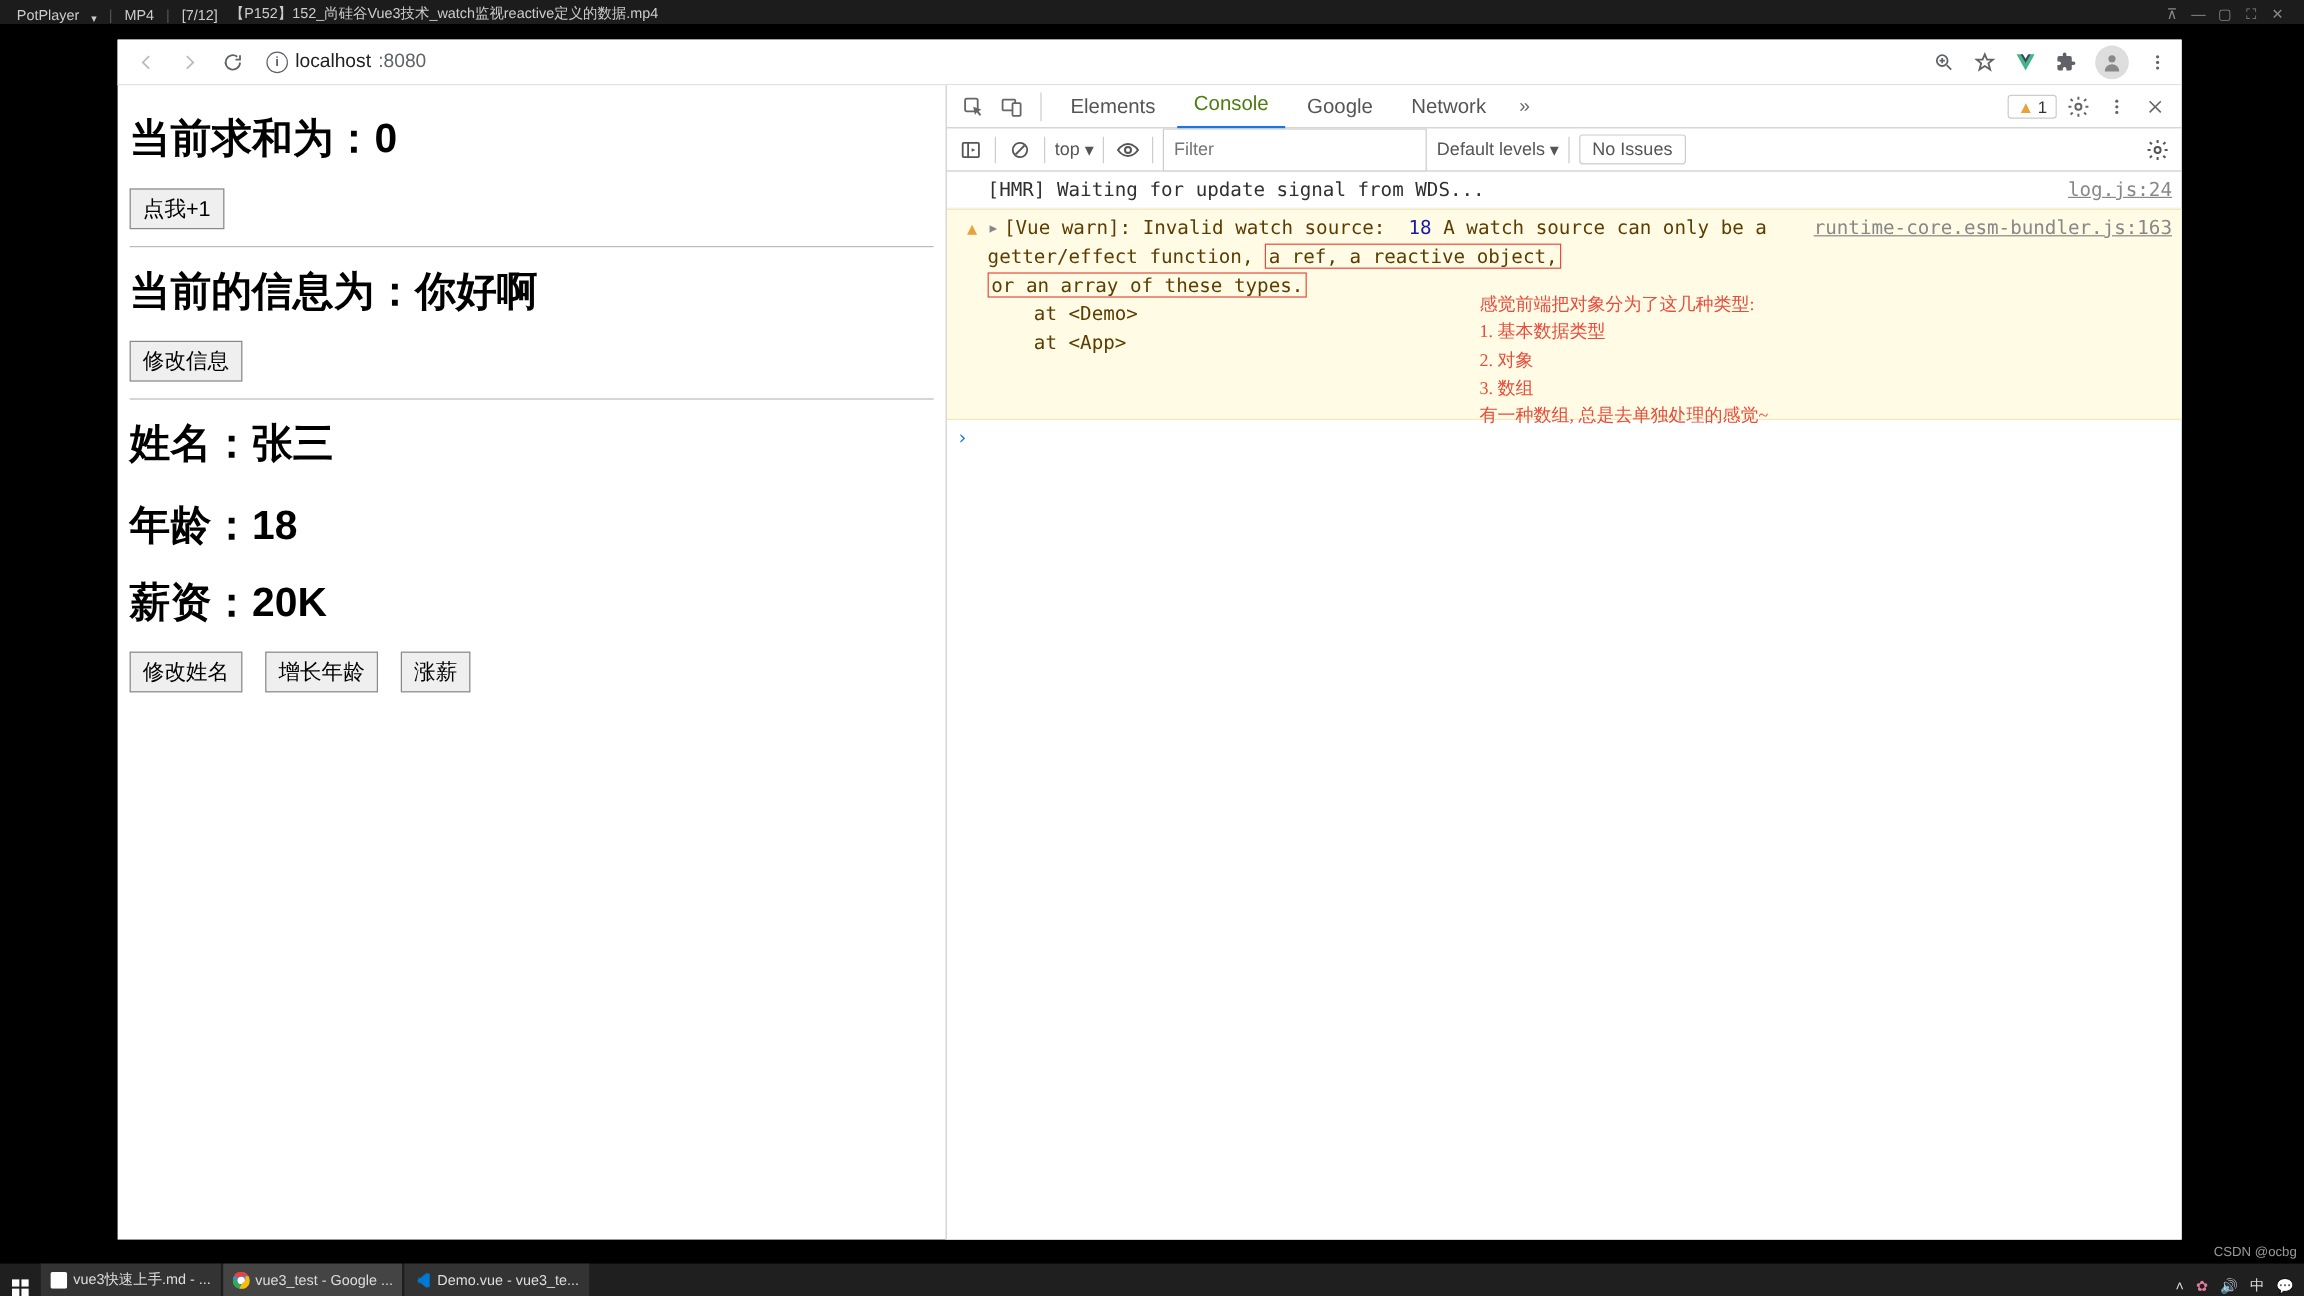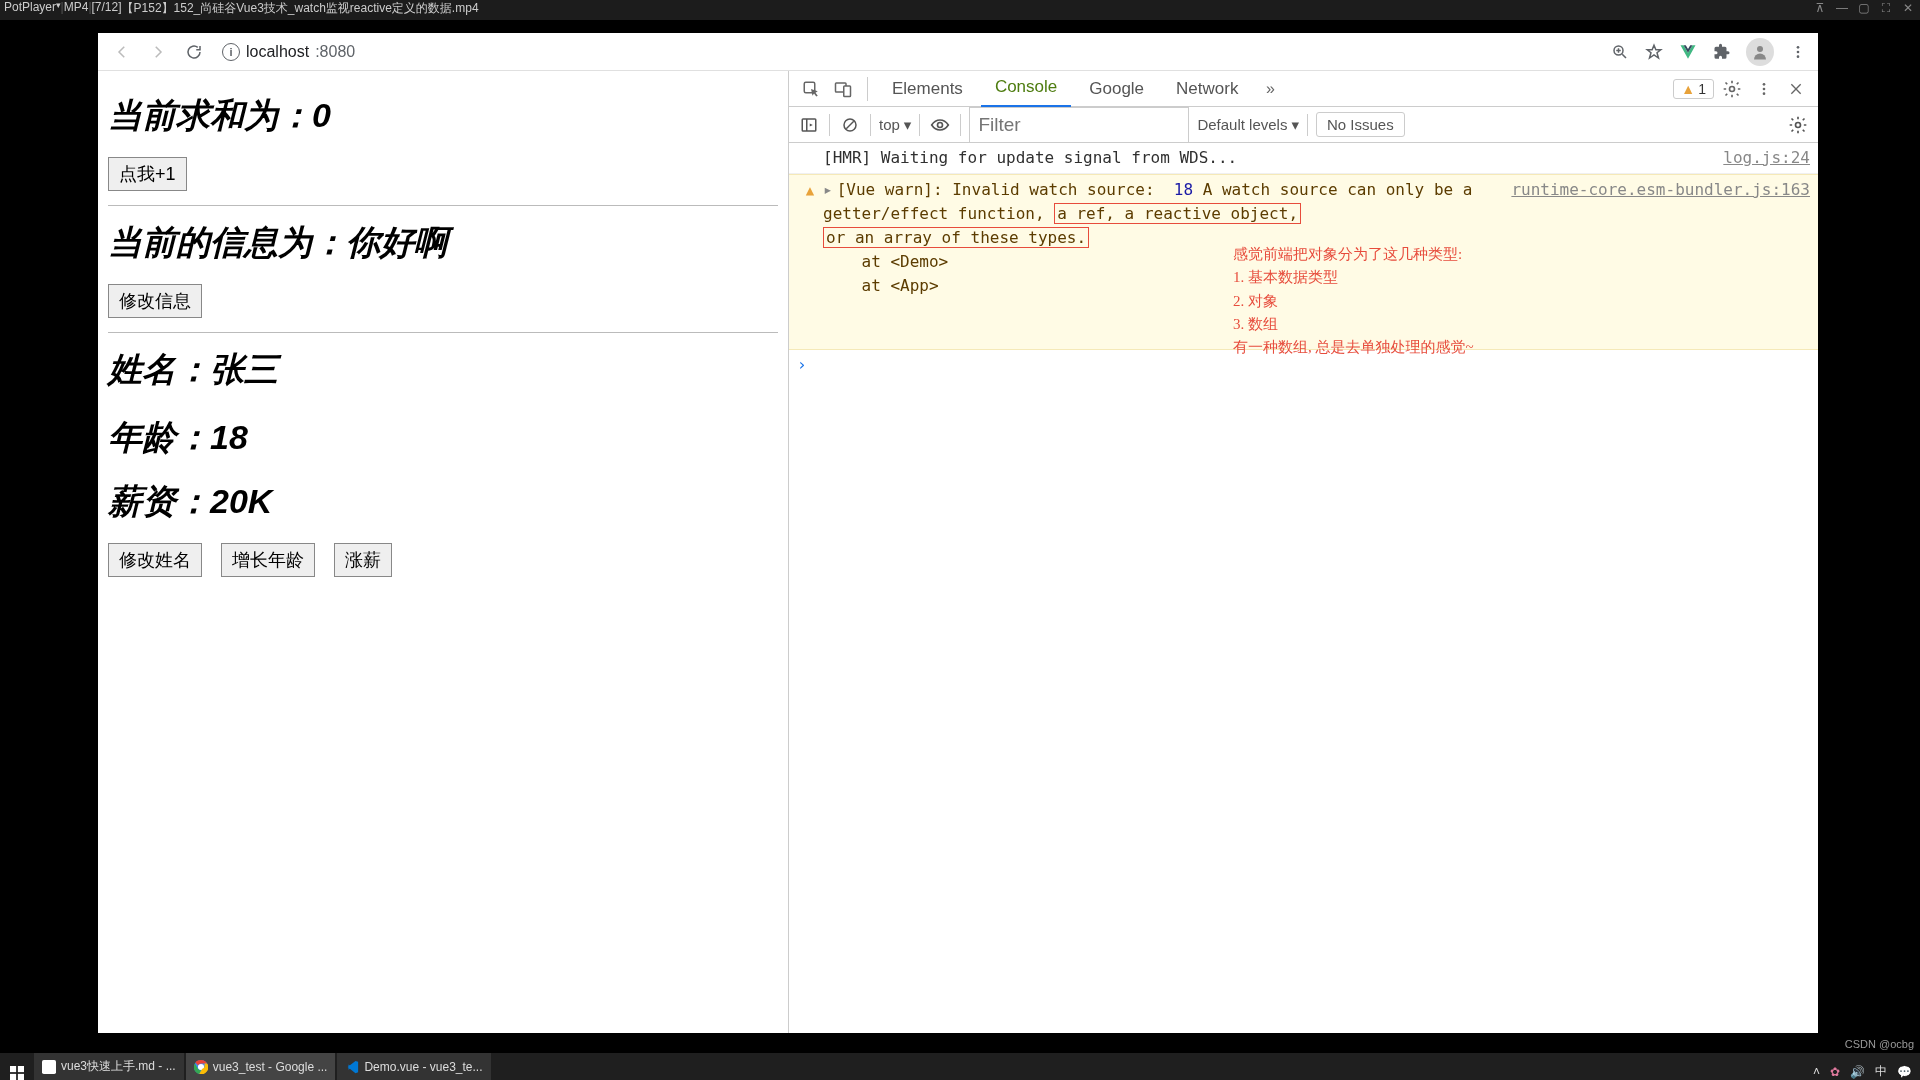--- a/index.html
+++ b/index.html
@@ -1,18 +1,18 @@
 <!DOCTYPE html>
 <html><head>
 <meta charset="utf-8">
 <style>
 *{box-sizing:border-box;margin:0;padding:0;}
 body{font-family:"Microsoft YaHei",Arial,sans-serif;background:#000;width:1920px;height:1080px;overflow:hidden;color:#000;}
 
-.pot-bar{height:20px;background:#1c1c1c;color:#ccc;font-size:12px;display:flex;align-items:flex-start;padding:0 4px;}
+.pot-bar{height:20px;background:#1c1c1c;color:#ccc;font-size:12px;display:flex;align-items:flex-end;padding:0 14px;gap:10px;}
 .pot-bar .sep{color:#555;}
 .pot-controls{margin-left:auto;display:flex;gap:6px;color:#888;}
 .pot-controls span{display:inline-flex;align-items:center;justify-content:center;width:16px;height:16px;}
 
 .video-area{position:absolute;left:0;top:20px;right:0;bottom:27px;background:#000;}
 
 .chrome-window{position:absolute;left:98px;top:13px;width:1720px;height:1000px;background:#fff;display:flex;flex-direction:column;}
 .chrome-toolbar{height:38px;background:#fff;border-bottom:1px solid #e0e0e0;display:flex;align-items:center;padding:0 10px;gap:8px;}
 .nav-btn{width:28px;height:28px;display:flex;align-items:center;justify-content:center;border-radius:50%;color:#5f6368;font-size:18px;}
 .nav-btn.disabled{color:#bbb;}
@@ -20,38 +20,38 @@
 .addr .host{color:#202124;}
 .addr .port{color:#5f6368;}
 .addr .info-icon{width:18px;height:18px;border:1.5px solid #5f6368;border-radius:50%;display:flex;align-items:center;justify-content:center;font-size:11px;font-weight:bold;}
 .toolbar-right{margin-left:auto;display:flex;align-items:center;gap:14px;color:#5f6368;}
 .toolbar-right .icon{width:20px;height:20px;display:flex;align-items:center;justify-content:center;}
 .toolbar-right .vue-icon{color:#3eaf7c;font-weight:bold;}
 .toolbar-right .profile{width:28px;height:28px;border-radius:50%;background:#ddd;display:flex;align-items:center;justify-content:center;}
 .chrome-body{flex:1;display:flex;min-height:0;}
 
 .page{width:690px;padding:12px 10px;font-size:18px;color:#000;}
-.page h1{font-size:34px;font-weight:bold;margin:10px 0 18px;font-style:italic;}
+.page h1{font-size:34px;font-weight:bold;margin:10px 0 18px;}
 .page button{font-size:18px;padding:4px 10px;border:1px solid #888;background:#efefef;}
 .page hr{border:none;border-top:1px solid #bbb;margin:14px 0;}
 .btn-row button{margin-right:14px;}
 
 .devtools{flex:1;display:flex;flex-direction:column;border-left:1px solid #ccc;background:#fff;font-size:15px;color:#333;min-width:0;}
 .dt-tabs{height:36px;border-bottom:1px solid #ccc;display:flex;align-items:center;padding:0 8px;gap:4px;}
 .dt-tabs .dt-icon{width:28px;height:28px;display:flex;align-items:center;justify-content:center;color:#666;font-size:16px;}
 .dt-tabs .tab{padding:8px 14px;font-size:17px;color:#555;}
 .dt-tabs .tab.active{color:#4d7c0f;border-bottom:3px solid #1a73e8;font-weight:500;}
 .dt-tabs .spacer{flex:1;}
 .dt-tabs .warn-badge{display:flex;align-items:center;gap:3px;border:1px solid #ccc;border-radius:3px;padding:1px 7px;background:#fff;font-size:14px;}
 .dt-tabs .warn-badge .tri{color:#e8a23a;}
 .dt-filterbar{height:36px;border-bottom:1px solid #ccc;display:flex;align-items:center;padding:0 8px;gap:8px;color:#555;}
 .dt-filterbar .fb-icon{width:24px;height:24px;display:flex;align-items:center;justify-content:center;}
 .dt-filterbar .divider{width:1px;height:22px;background:#ccc;}
 .dt-filterbar .sel{display:flex;align-items:center;gap:4px;}
-.dt-filterbar input{border:1px solid #ccc;height:36px;width:220px;padding:0 8px;font-size:19px;}
+.dt-filterbar input{border:1px solid #ccc;height:36px;width:220px;padding:0 8px;font-size:15px;}
 .dt-filterbar .noissues{border:1px solid #ccc;border-radius:3px;padding:3px 10px;background:#fff;font-size:15px;}
 .dt-console{flex:1;font-family:Menlo,Consolas,monospace;font-size:16px;line-height:1.5;overflow:hidden;position:relative;}
 .log-row{display:flex;padding:3px 8px;border-bottom:1px solid #f0f0f0;}
 .log-row.warn{background:#fffbe5;border-top:1px solid #f5e9b8;border-bottom:1px solid #f5e9b8;}
 .log-gutter{width:26px;flex:none;text-align:center;}
 .log-gutter .tri{color:#e8a23a;font-size:14px;}
 .log-body{flex:1;white-space:pre-wrap;color:#5c3c00;position:relative;min-width:0;}
 .log-body .expand{color:#888;margin-right:4px;}
 .log-link{color:#888;text-decoration:underline;white-space:nowrap;margin-left:12px;}
 .log-row.info .log-body{color:#303030;}

